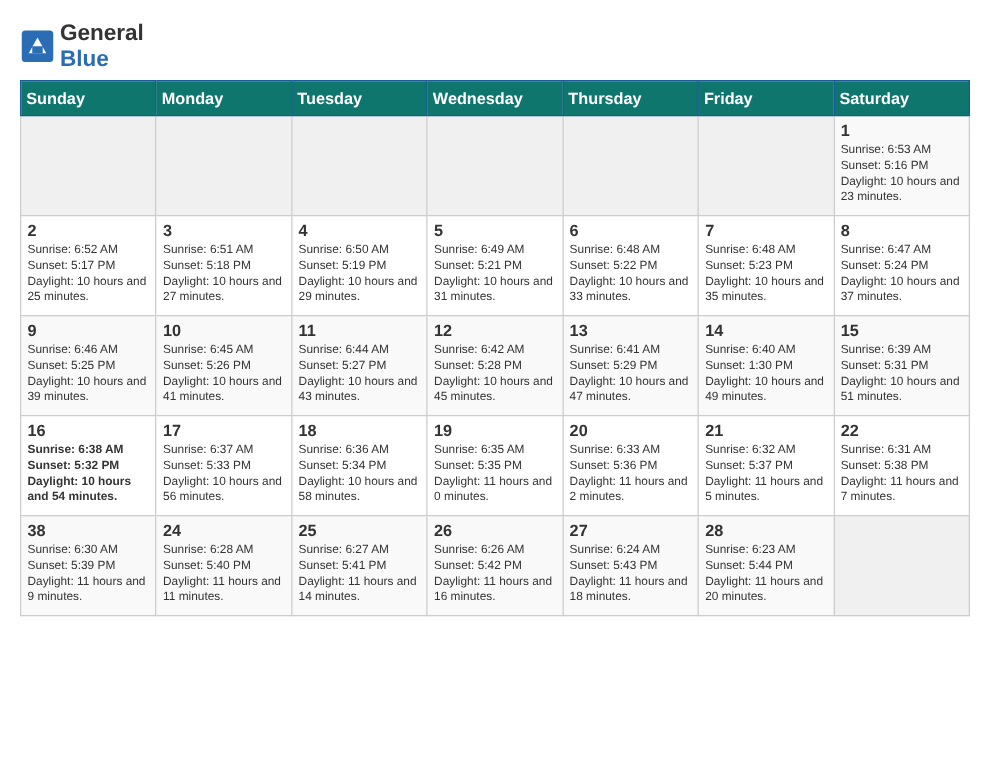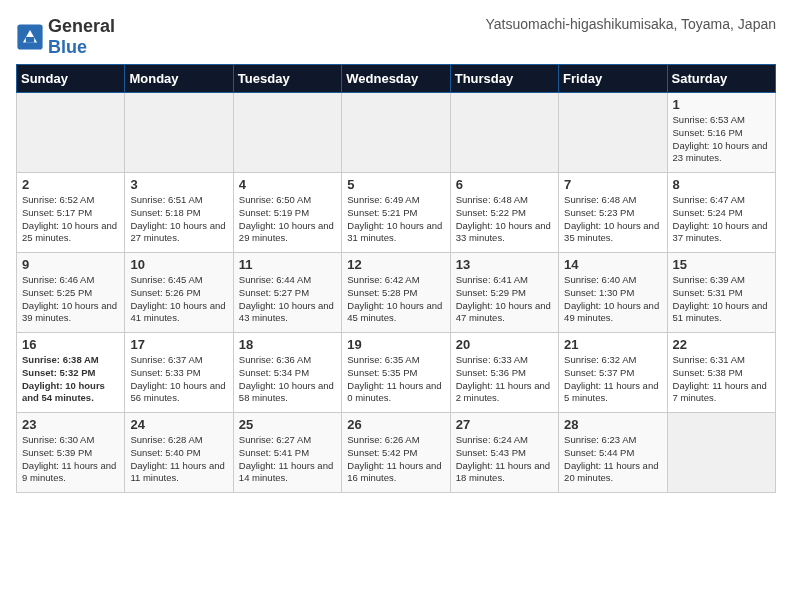--- a/index.html
+++ b/index.html
@@ -47,21 +47,21 @@
     .calendar-subtitle {
       font-size: 14px;
       color: #555;
     }
     table {
       width: 100%;
       border-collapse: collapse;
       margin-top: 6px;
     }
     thead tr {
-      background-color: #0f172a;
+      background-color: #0f766e;
     }
     thead th {
       color: #fff;
       font-size: 13px;
       padding: 6px 4px;
       text-align: left;
       border: 1px solid #1a5a99;
     }
     tbody td {
       border: 1px solid #ccc;
@@ -102,21 +102,20 @@
       <rect x="2" y="2" width="36" height="36" rx="4" fill="#2a6db5"></rect>
       <polygon points="10,28 20,10 30,28" fill="white"></polygon>
       <rect x="14" y="20" width="12" height="8" fill="#2a6db5"></rect>
     </svg>
     <div>
       <span class="logo-text-general">General</span><br>
       <span class="logo-text-blue">Blue</span>
     </div>
   </div>
   <div class="title-area">
-    <div class="calendar-subtitle">Yatsuomachi-higashikumisaka, Toyama, Japan</div>
   </div>
 </div>
 
 <table>
   <thead>
     <tr>
     <th>Sunday</th>
         <th>Monday</th>
         <th>Tuesday</th>
         <th>Wednesday</th>
@@ -267,21 +266,21 @@
         </td>
         <td>
           <span class="day-number">22</span>
           <div class="day-info" style="white-space: pre-line;">Sunrise: 6:31 AM
 Sunset: 5:38 PM
 Daylight: 11 hours and 7 minutes.</div>
         </td>
       </tr>
       <tr>
         <td>
-          <span class="day-number">23</span>
+          <span class="day-number">38</span>
           <div class="day-info" style="white-space: pre-line;">Sunrise: 6:30 AM
 Sunset: 5:39 PM
 Daylight: 11 hours and 9 minutes.</div>
         </td>
         <td>
           <span class="day-number">24</span>
           <div class="day-info" style="white-space: pre-line;">Sunrise: 6:28 AM
 Sunset: 5:40 PM
 Daylight: 11 hours and 11 minutes.</div>
         </td>

